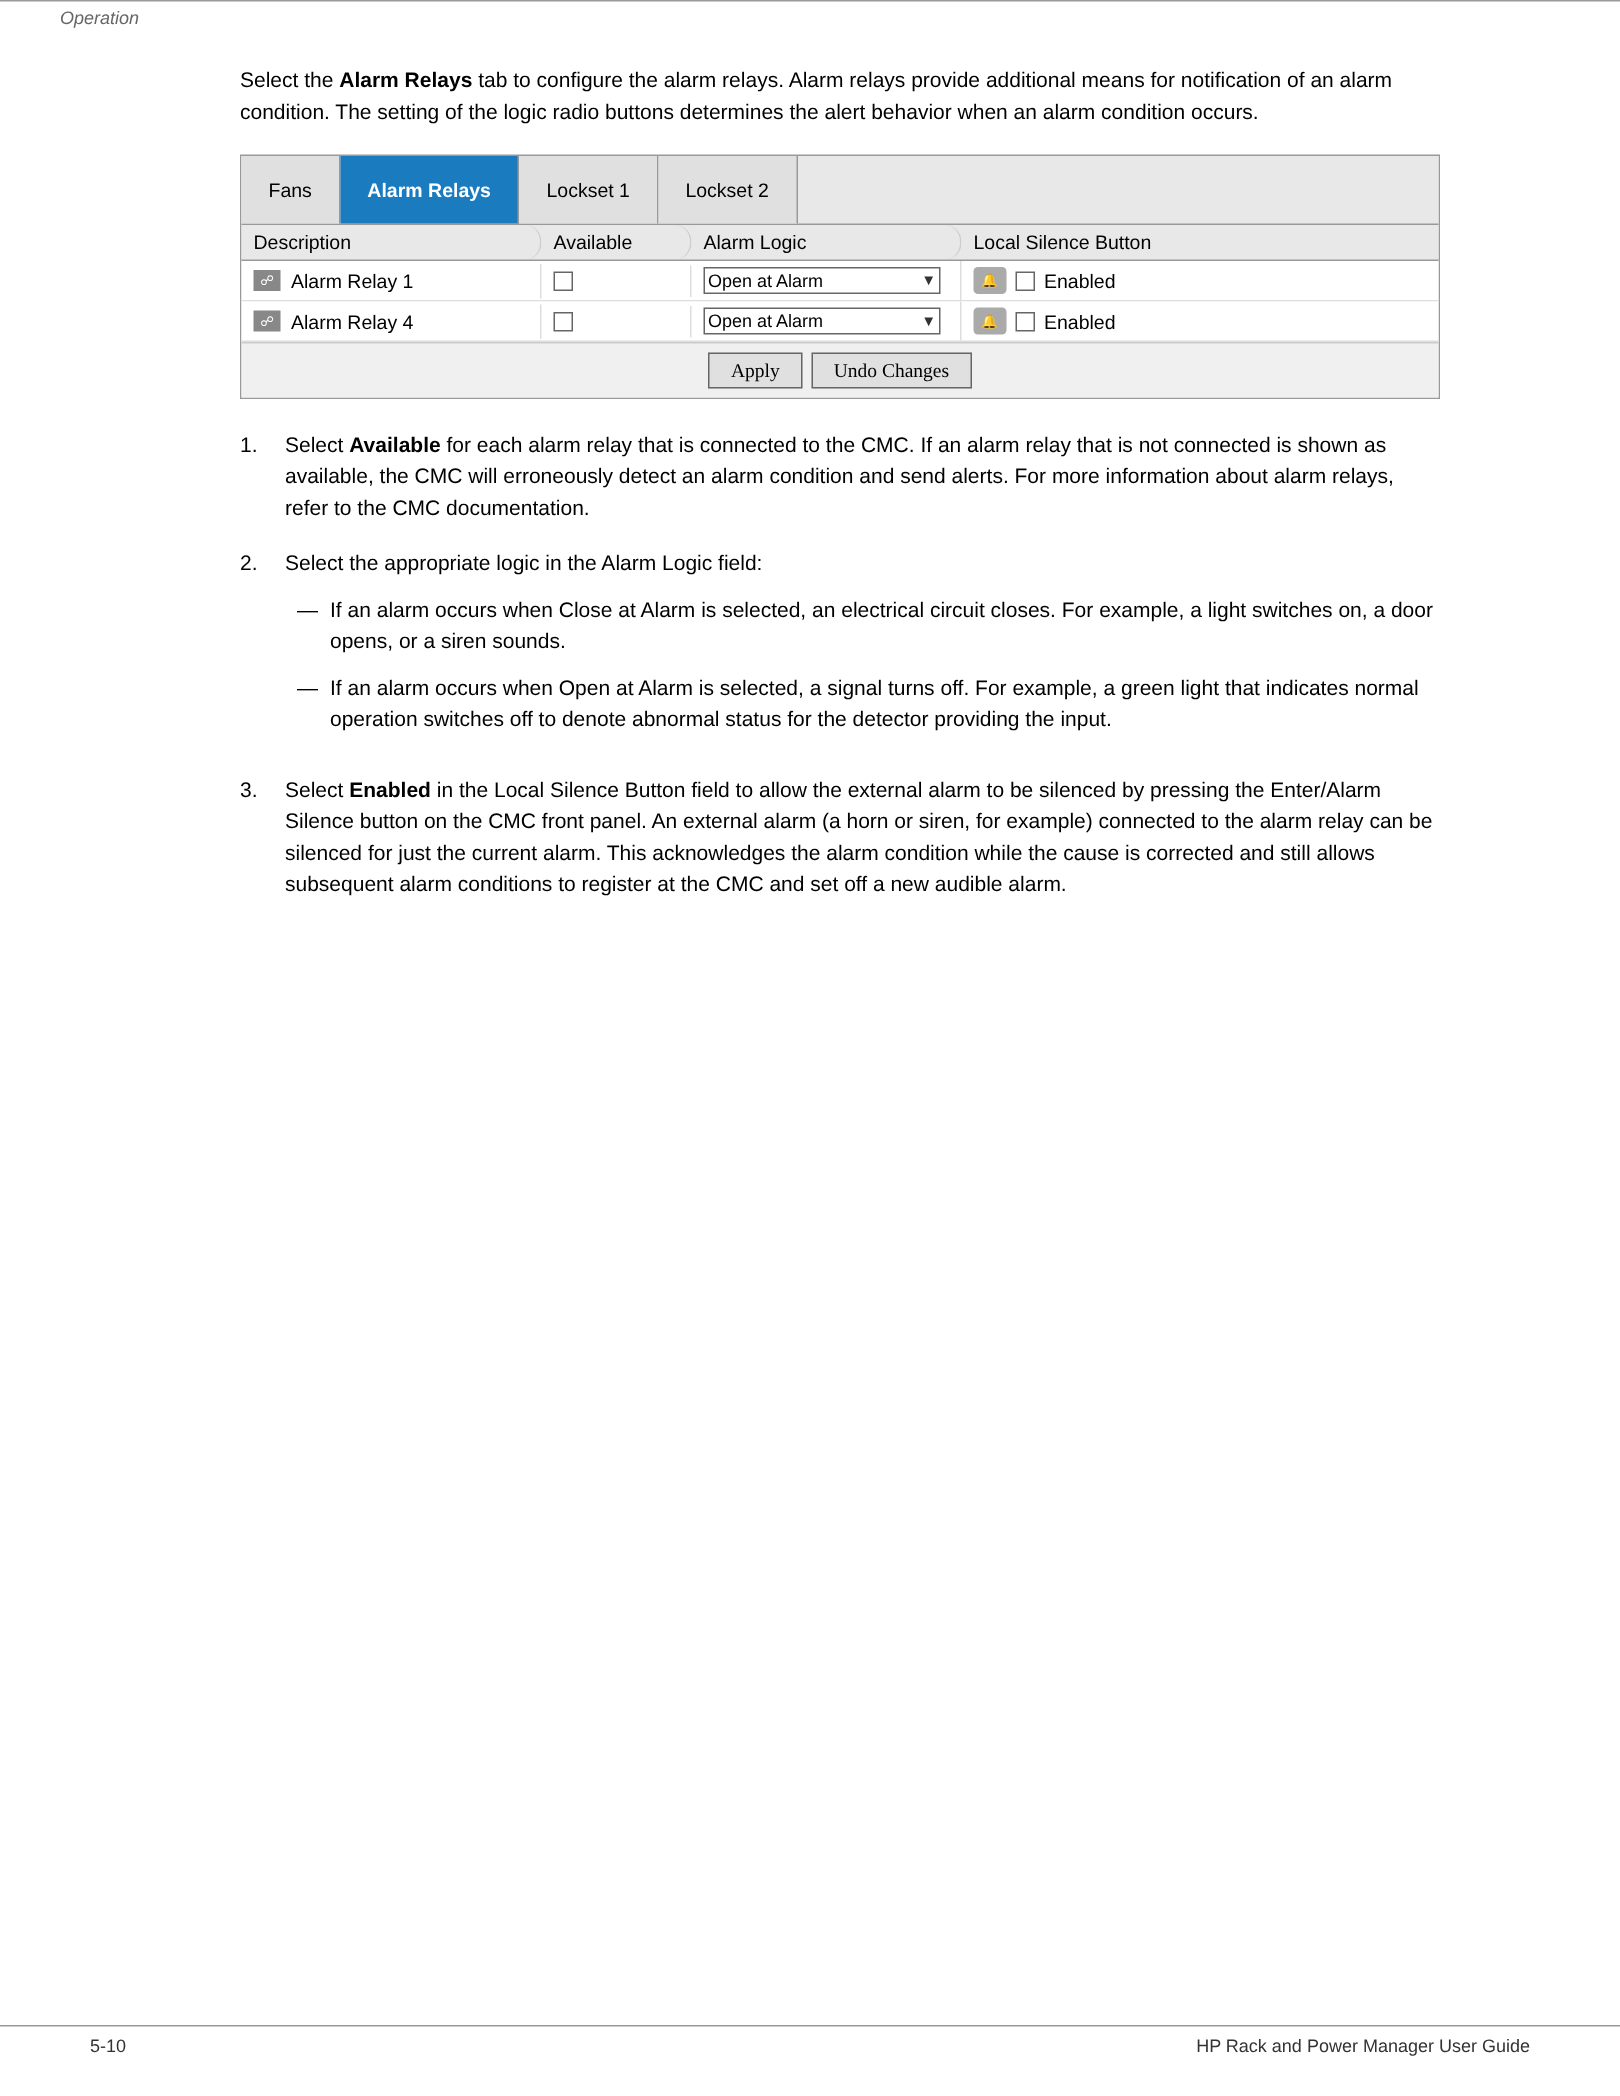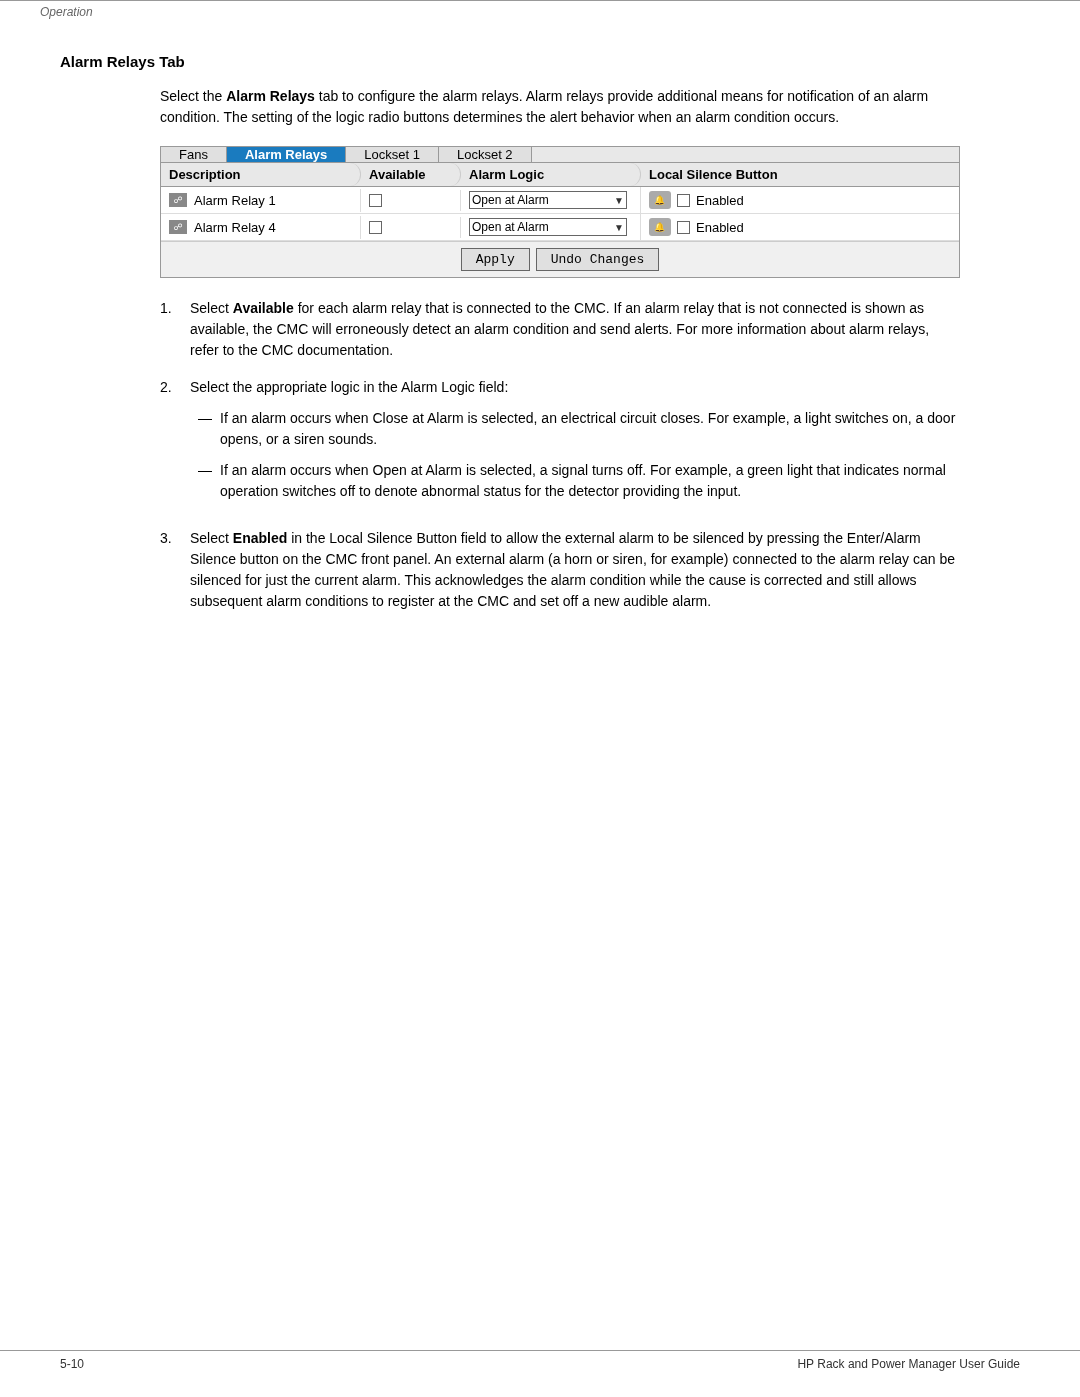--- a/index.html
+++ b/index.html
@@ -49,21 +49,21 @@
       width: calc(100% - 160px);
     }
 
     .tab-row {
       display: flex;
       border-bottom: 1px solid #999;
       background: #e8e8e8;
     }
 
     .tab {
-      padding: 0 18px;
+      padding: 15px 18px;
       font-size: 13px;
       border-right: 1px solid #999;
       cursor: pointer;
       font-weight: normal;
     }
 
     .tab.active {
       background: #1a7bbf;
       color: #fff;
       font-weight: bold;
@@ -77,21 +77,21 @@
     .col-headers {
       display: grid;
       grid-template-columns: 200px 100px 180px auto;
       background: #e8e8e8;
       border-bottom: 1px solid #999;
     }
 
     .col-header {
       padding: 4px 8px;
       font-size: 13px;
-      font-weight: bold;
+      font-weight: normal;
       border-right: 1px solid #ccc;
       text-align: left;
       border-radius: 11px;
     }
 
     .col-header:last-child {
       border-right: none;
     }
 
     .data-row {
@@ -171,21 +171,21 @@
       background: #f0f0f0;
       border-top: 1px solid #ccc;
     }
 
     .btn {
       padding: 3px 14px;
       font-size: 13px;
       border: 1px solid #666;
       background: #e0e0e0;
       cursor: pointer;
-      font-family: Liberation Mono, monospace;
+      font-family: Liberation Serif, serif;
     }
 
     .numbered-list {
       margin-left: 100px;
       margin-right: 60px;
       counter-reset: item;
     }
 
     .list-item {
       display: flex;
@@ -238,21 +238,20 @@
 </head>
 <body>
 
 <div class="page-header">
   <span>Operation</span>
 </div>
 
 <div class="page-content">
 
   
-  <div class="section-title">Alarm Relays Tab</div>
 
   
   <div class="intro-text">
     Select the <b>Alarm Relays</b> tab to configure the alarm relays. Alarm relays provide additional means for notification of an alarm condition. The setting of the logic radio buttons determines the alert behavior when an alarm condition occurs.
   </div>
 
   
   <div class="table-container">
 
     

